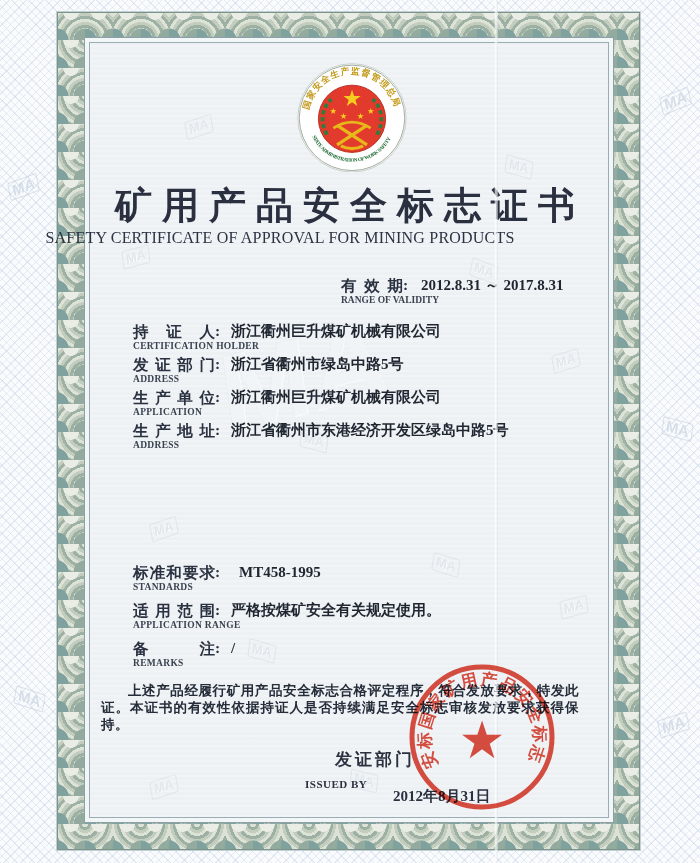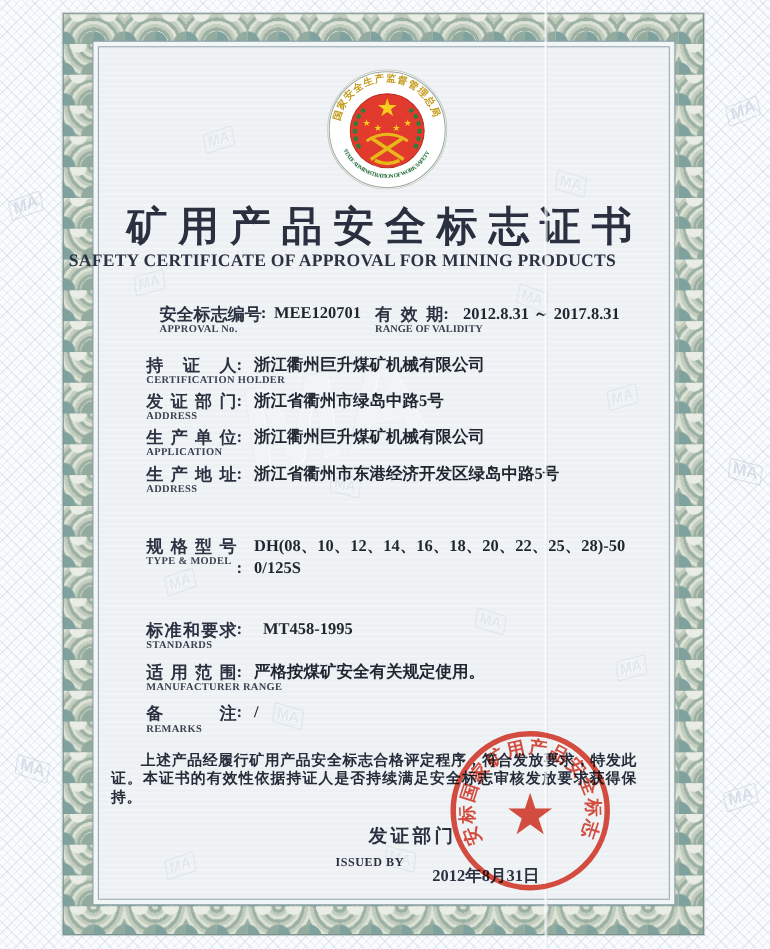--- a/index.html
+++ b/index.html
@@ -41,22 +41,22 @@
     text-shadow:.5px .5px 0 rgba(255,255,255,.9); }
   .wm.big { font-size:110px; line-height:110px; border:none; color:rgba(208,218,228,.28); }
   .wm.margin { color:rgba(187,201,216,.6); border-color:rgba(187,201,216,.5); font-size:15px; }
 
   .content { position:absolute; inset:0; z-index:5; }
 
   .emblem { position:absolute; left:296px; top:60px; width:112px; height:112px; }
 
   .title { position:absolute; left:0; top:181px; width:700px; text-align:center;
     font-size:37px; font-weight:bold; letter-spacing:10px; color:#2a3040; }
-  .subtitle { position:absolute; left:0; top:229px; width:560px; text-align:right;
-    font-size:16px; font-weight:bold; letter-spacing:.2px; color:#2b3242; }
+  .subtitle { position:absolute; left:0; top:229px; width:560px; text-align:center;
+    font-size:16px; font-weight:normal; letter-spacing:.2px; color:#2b3242; }
 
   .cn { font-size:15.5px; font-weight:bold; color:#2a3140; }
   .en { font-size:9.5px; font-weight:bold; letter-spacing:.3px; color:#3a4250;
         font-family:"Liberation Serif","DejaVu Serif",serif; }
   .val { font-size:15px; color:#1f2630; font-weight:600; }
 
   .lbl { display:inline-block; text-align:justify; text-align-last:justify; vertical-align:top; }
   .colon { display:inline-block; width:12px; font-weight:bold; }
 
   .frow { position:absolute; left:133px; white-space:nowrap; }
@@ -144,24 +144,20 @@
       </g>
       <g stroke="#2e7d3a" fill="none" stroke-width="4" stroke-dasharray="4.5 3">
         <path d="M33,80 C26,66 27,52 38,42"></path>
         <path d="M87,80 C94,66 93,52 82,42"></path>
       </g>
     </svg>
 
     <div class="title">矿用产品安全标志证书</div>
     <div class="subtitle">SAFETY CERTIFICATE OF APPROVAL FOR MINING PRODUCTS</div>
 
-    <div class="approval-row">
-      <span class="cn lbl">安全标志编号</span><span class="cn colon">:</span><span class="val">MEE120701</span>
-      <span class="en">APPROVAL No.</span>
-    </div>
     <div class="validity-row">
       <span class="cn lbl">有效期</span><span class="cn colon">:</span><span class="val">2012.8.31 ～ 2017.8.31</span>
       <span class="en">RANGE OF VALIDITY</span>
     </div>
 
     <div class="frow" style="top:322px">
       <span class="cn lbl">持证人</span><span class="cn colon">:</span><span class="val">浙江衢州巨升煤矿机械有限公司</span>
       <span class="en">CERTIFICATION HOLDER</span>
     </div>
     <div class="frow" style="top:355px">
@@ -169,31 +165,27 @@
       <span class="en">ADDRESS</span>
     </div>
     <div class="frow" style="top:388px">
       <span class="cn lbl">生产单位</span><span class="cn colon">:</span><span class="val">浙江衢州巨升煤矿机械有限公司</span>
       <span class="en">APPLICATION</span>
     </div>
     <div class="frow" style="top:421px">
       <span class="cn lbl">生产地址</span><span class="cn colon">:</span><span class="val">浙江省衢州市东港经济开发区绿岛中路5号</span>
       <span class="en">ADDRESS</span>
     </div>
-    <div class="frow" style="top:487px">
-      <span class="cn lbl">规格型号</span><span class="cn colon">:</span><span class="val wrap">DH(08、10、12、14、16、18、20、22、25、28)-500/125S</span>
-      <span class="en">TYPE &amp; MODEL</span>
-    </div>
     <div class="frow" style="top:563px">
       <span class="cn lbl">标准和要求</span><span class="cn colon">:</span><span class="val" style="margin-left:12px">MT458-1995</span>
       <span class="en">STANDARDS</span>
     </div>
     <div class="frow" style="top:601px">
       <span class="cn lbl">适用范围</span><span class="cn colon">:</span><span class="val">严格按煤矿安全有关规定使用。</span>
-      <span class="en">MANUFACTURER RANGE</span>
+      <span class="en">APPLICATION RANGE</span>
     </div>
     <div class="frow" style="top:639px">
       <span class="cn lbl">备注</span><span class="cn colon">:</span><span class="val">/</span>
       <span class="en">REMARKS</span>
     </div>
 
     <div class="declaration">上述产品经履行矿用产品安全标志合格评定程序，符合发放要求，特发此证。本证书的有效性依据持证人是否持续满足安全标志审核发放要求获得保持。</div>
 
     <div class="issuedby-cn">发证部门</div>
     <div class="issuedby-en">ISSUED BY</div>

